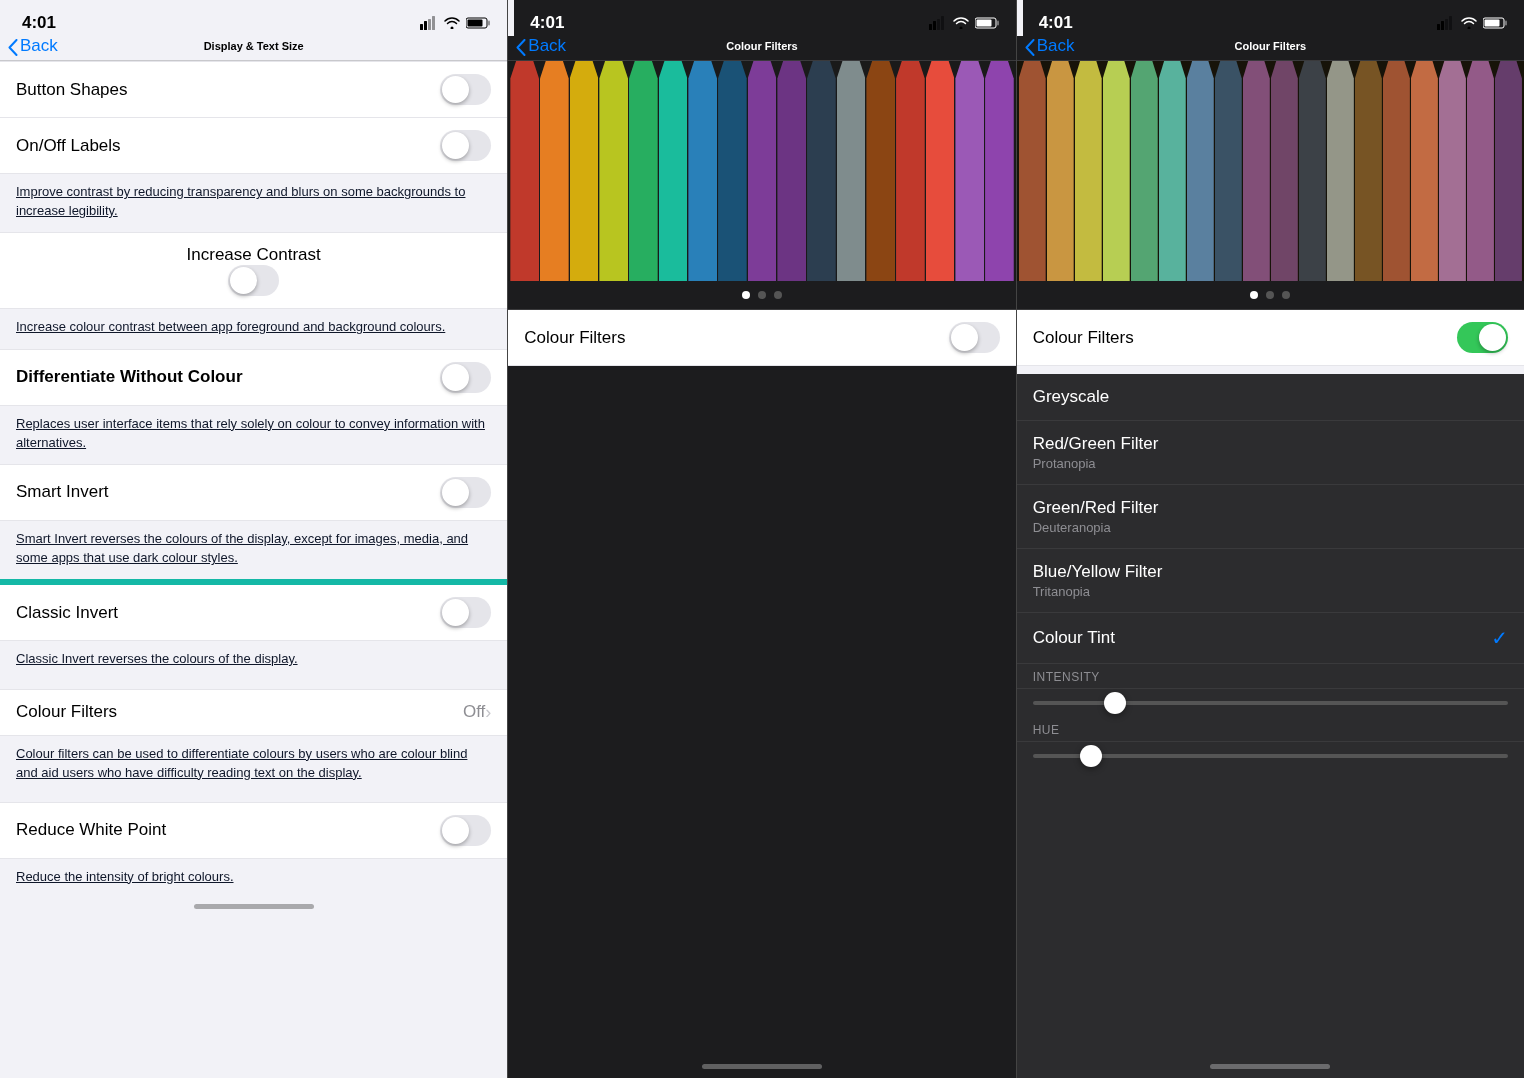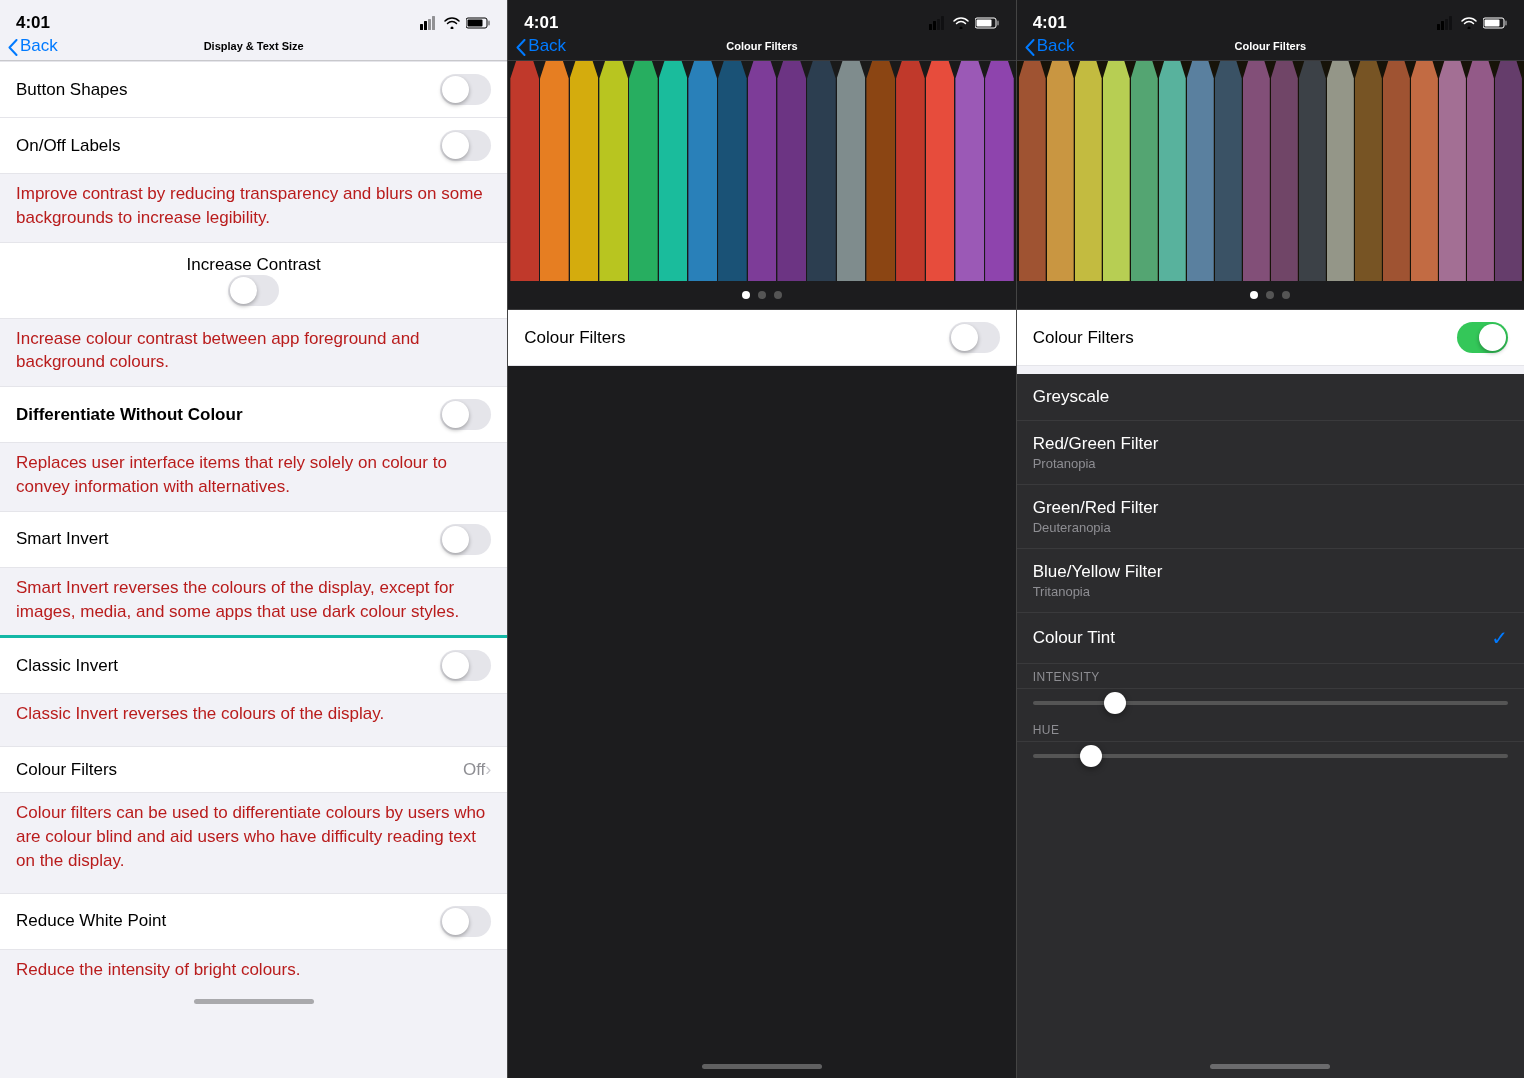--- a/index.html
+++ b/index.html
@@ -27,20 +27,21 @@
     }
 
     
     .status-bar {
       display: flex;
       justify-content: space-between;
       align-items: center;
       padding: 12px 16px 2px;
       background: #f2f2f7;
       height: 36px;
+      margin-left: 6px;
     }
     .status-time {
       font-size: 17px;
       font-weight: 600;
       color: #000;
     }
     .status-icons {
       display: flex;
       align-items: center;
       gap: 6px;
@@ -135,23 +136,24 @@
     .toggle.on::after {
       left: 22px;
     }
 
     
     .desc-row {
       padding: 8px 16px 12px;
       background: #f2f2f7;
     }
     .desc-text {
-      font-size: 17px;
-      color: #b91c1c;
+      font-size: 13px;
+      color: #0f172a;
       line-height: 1.4;
+      text-decoration: underline;
     }
 
     
     .colour-filters-row {
       background: #fff;
       border-top: 1px solid #e5e5ea;
       border-bottom: 1px solid #e5e5ea;
     }
 
     
@@ -351,21 +353,21 @@
     </div>
 
     <div class="settings-row" style="border-top:1px solid #e5e5ea;">
       <span class="row-label">Smart Invert</span>
       <div class="toggle"></div>
     </div>
     <div class="desc-row">
       <span class="desc-text">Smart Invert reverses the colours of the display, except for images, media, and some apps that use dark colour styles.</span>
     </div>
 
-    <div class="settings-row" style="border-top:3px solid #14b8a6;gap:12px;">
+    <div class="settings-row" style="border-top:6px solid #14b8a6;gap:12px;">
       <span class="row-label">Classic Invert</span>
       <div class="toggle"></div>
     </div>
     <div class="desc-row">
       <span class="desc-text">Classic Invert reverses the colours of the display.</span>
     </div>
 
     <div class="settings-row colour-filters-row" style="border-top:1px solid #e5e5ea; margin-top:8px;">
       <span class="row-label">Colour Filters</span>
       <div class="row-value">

